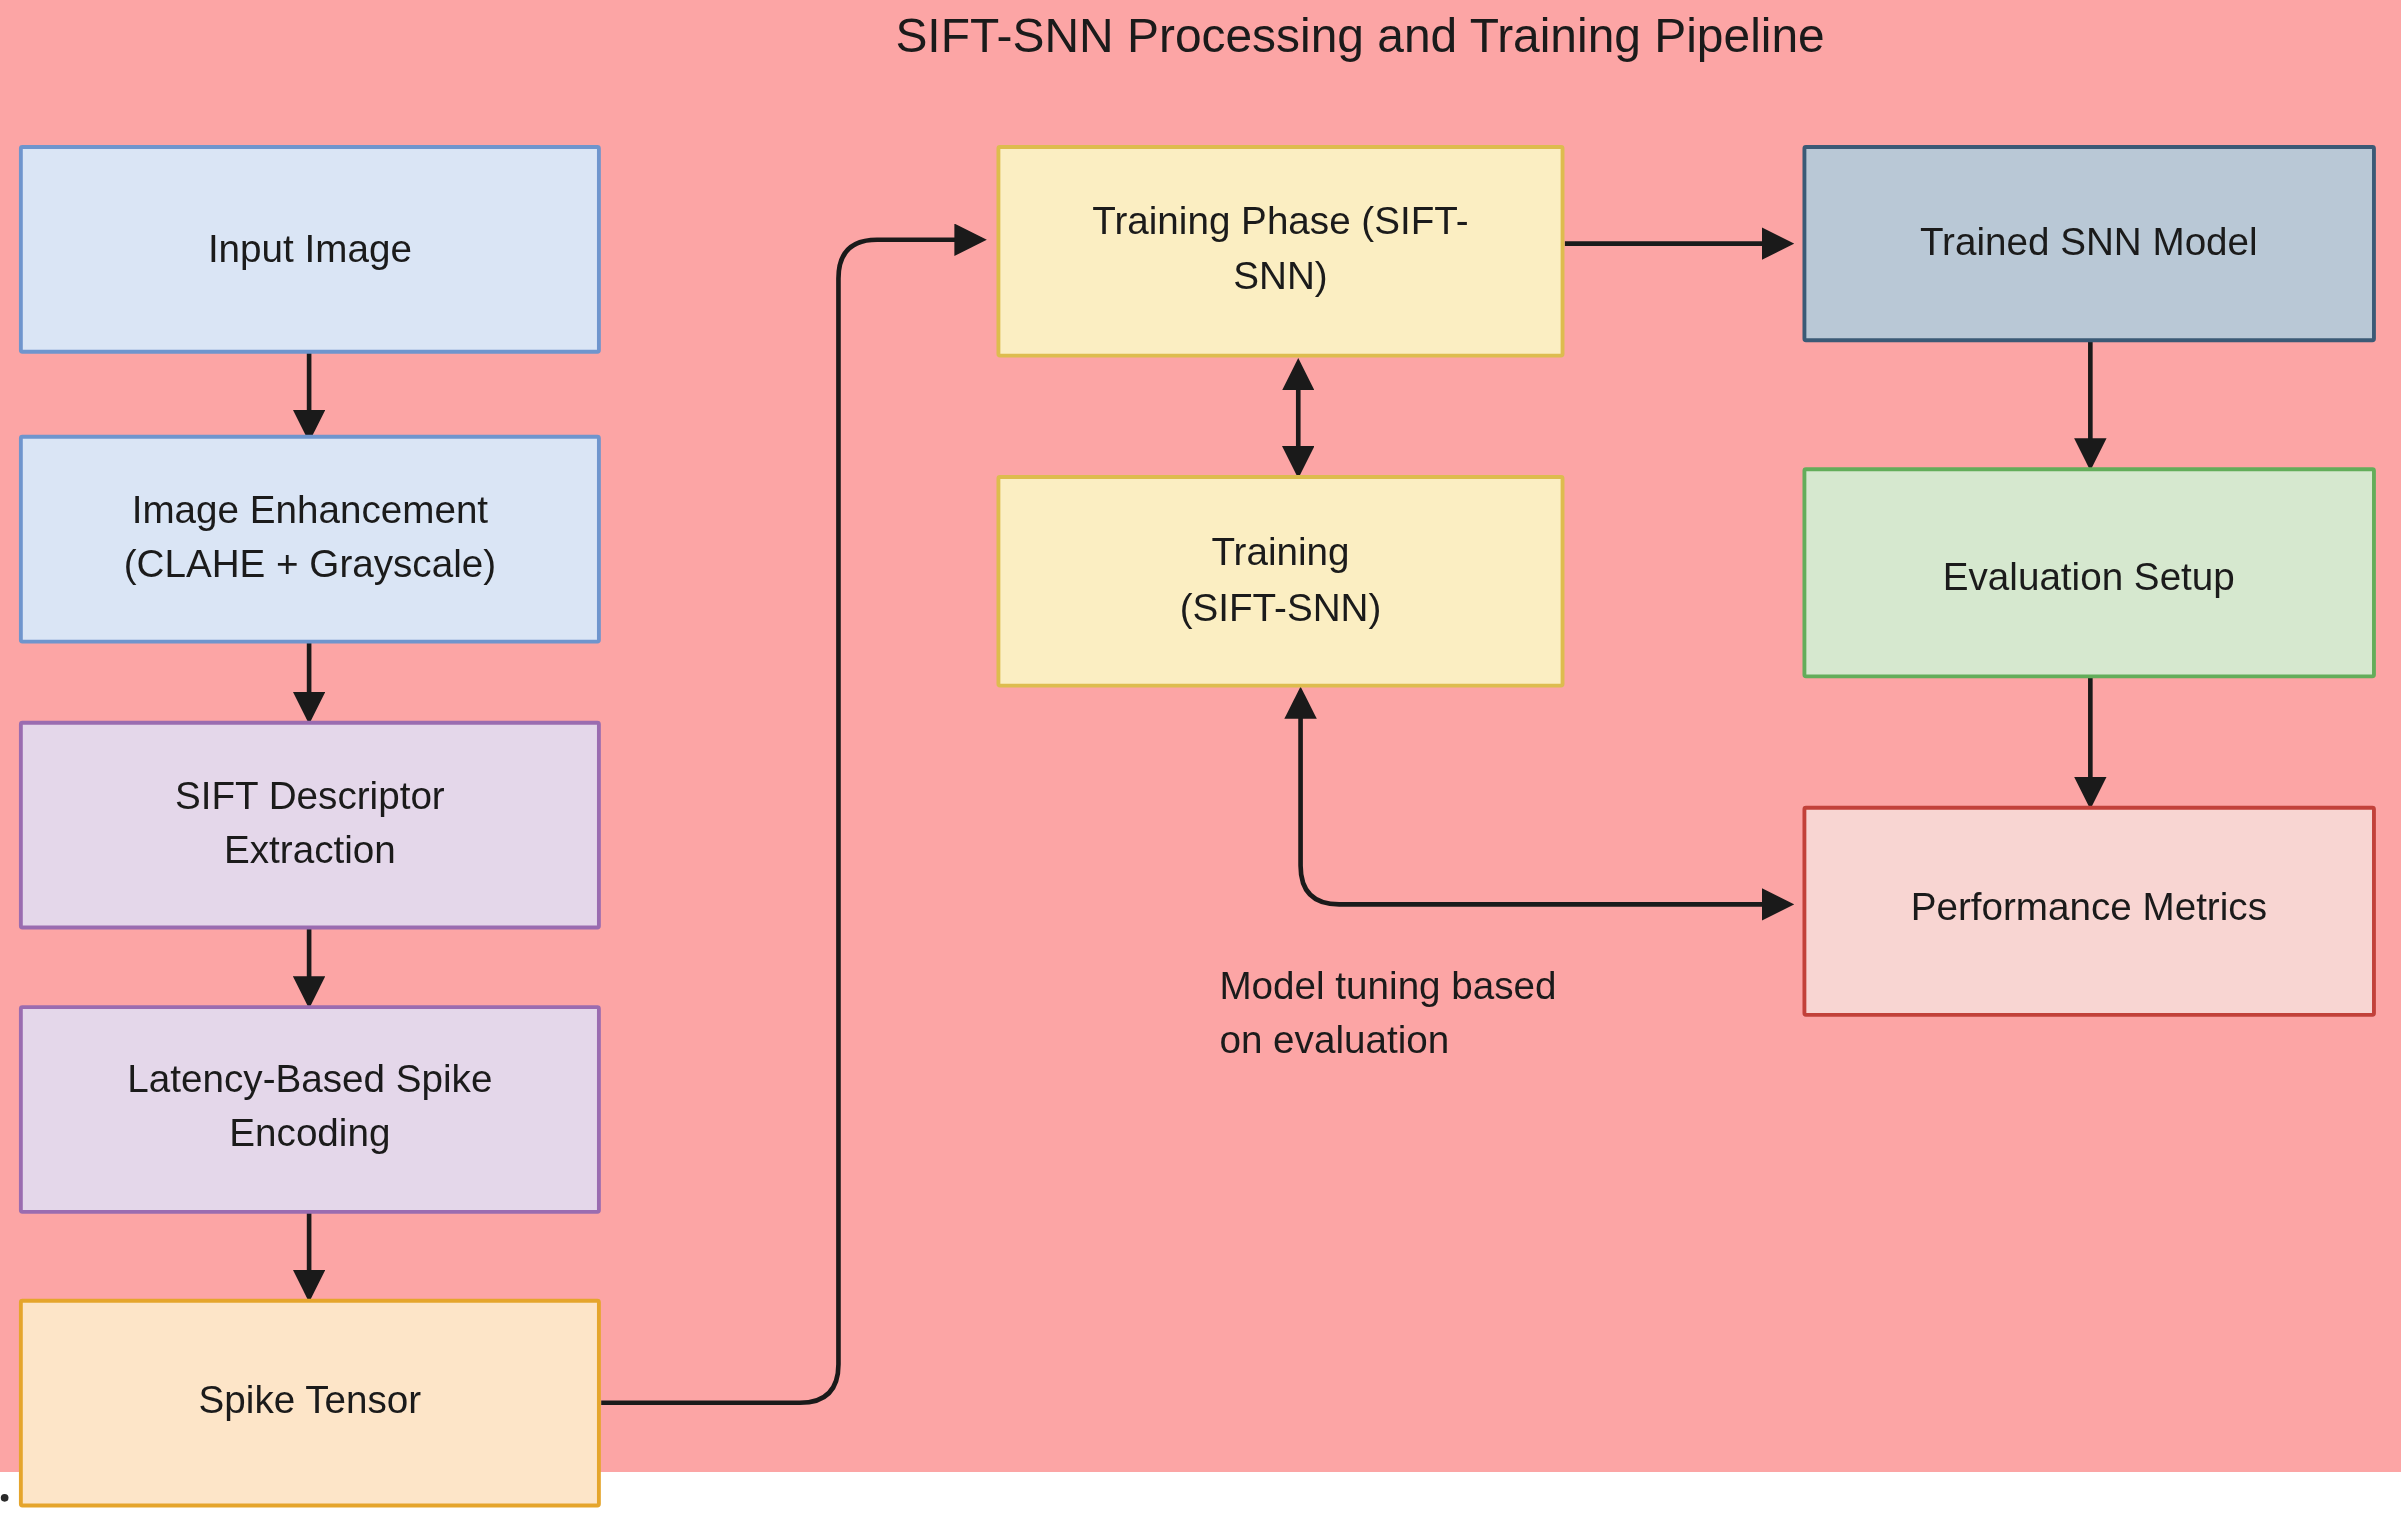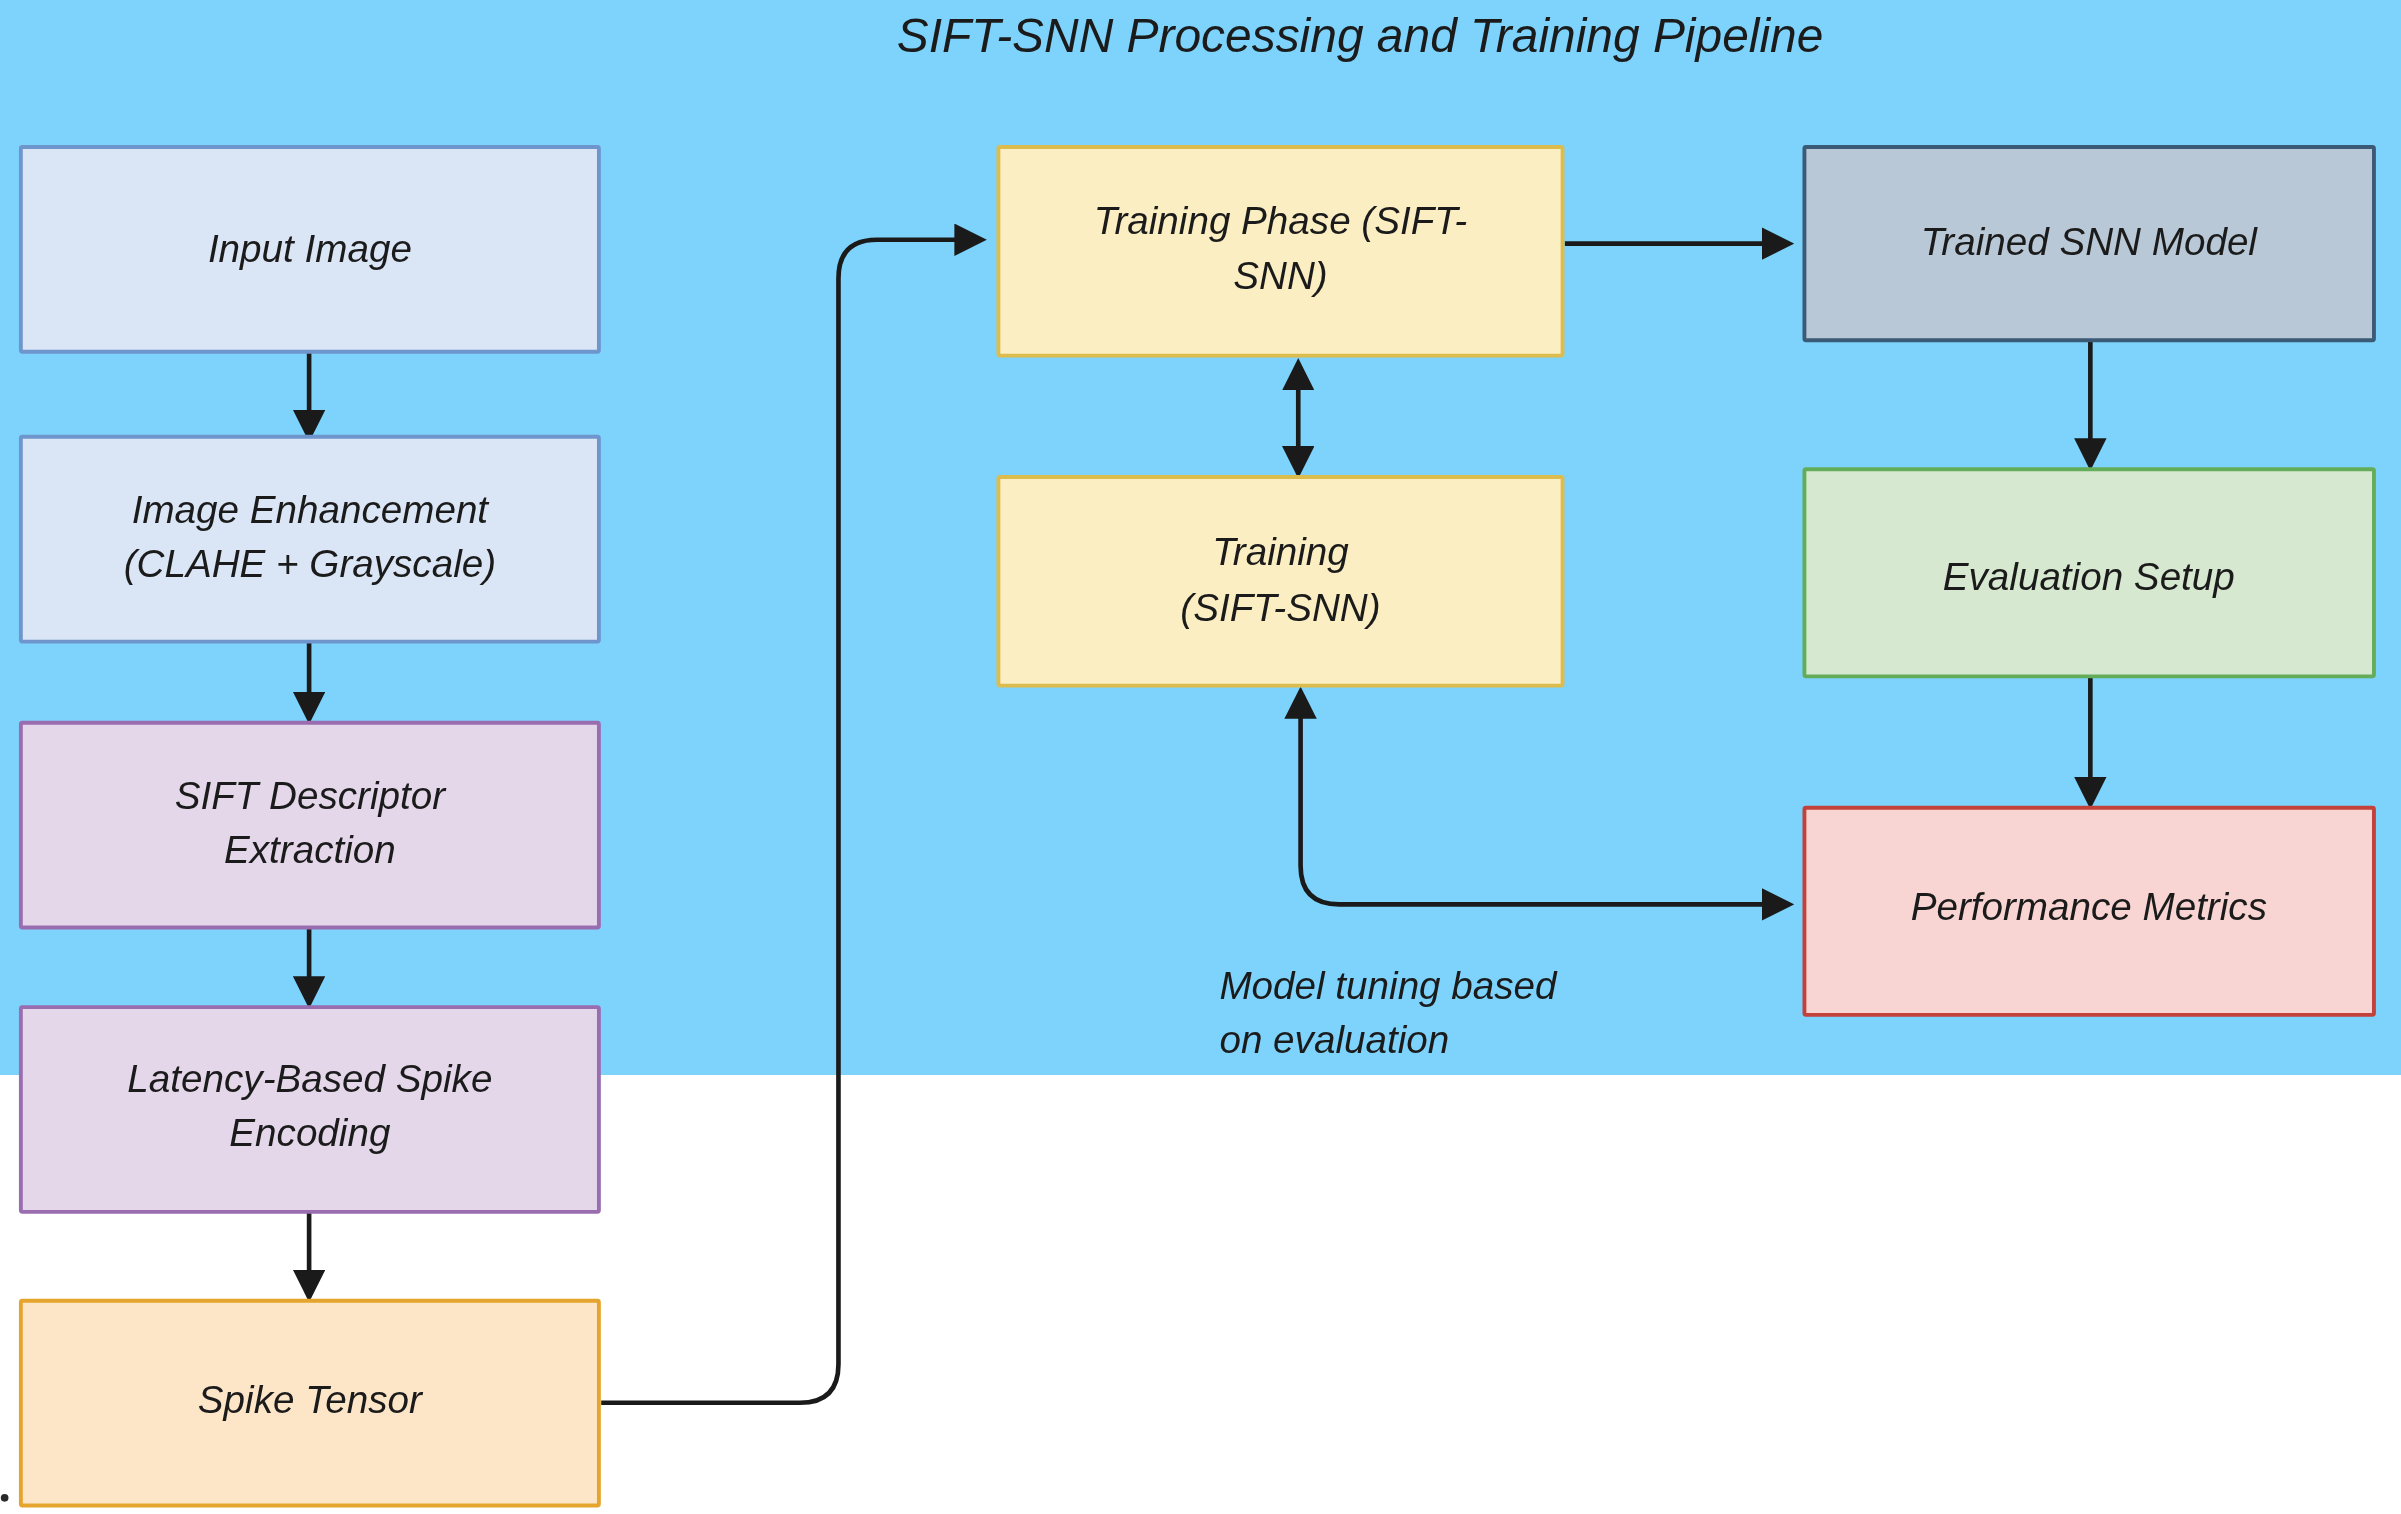--- a/index.html
+++ b/index.html
@@ -9,23 +9,22 @@
   }
   body {
     width: 2401px;
     height: 1515px;
     font-family: "Liberation Sans", sans-serif;
     overflow: hidden;
   }
   #diagram-root {
     position: relative;
     width: 2401px;
-    height: 1075px;
-    background: #7dd3fc;
-    font-style: italic;
+    height: 1472px;
+    background: #fca5a5;
   }
   #flow-svg {
     position: absolute;
     left: 0;
     top: 0;
     width: 2401px;
     height: 1515px;
   }
   .node-rect {
     stroke-width: 5;

